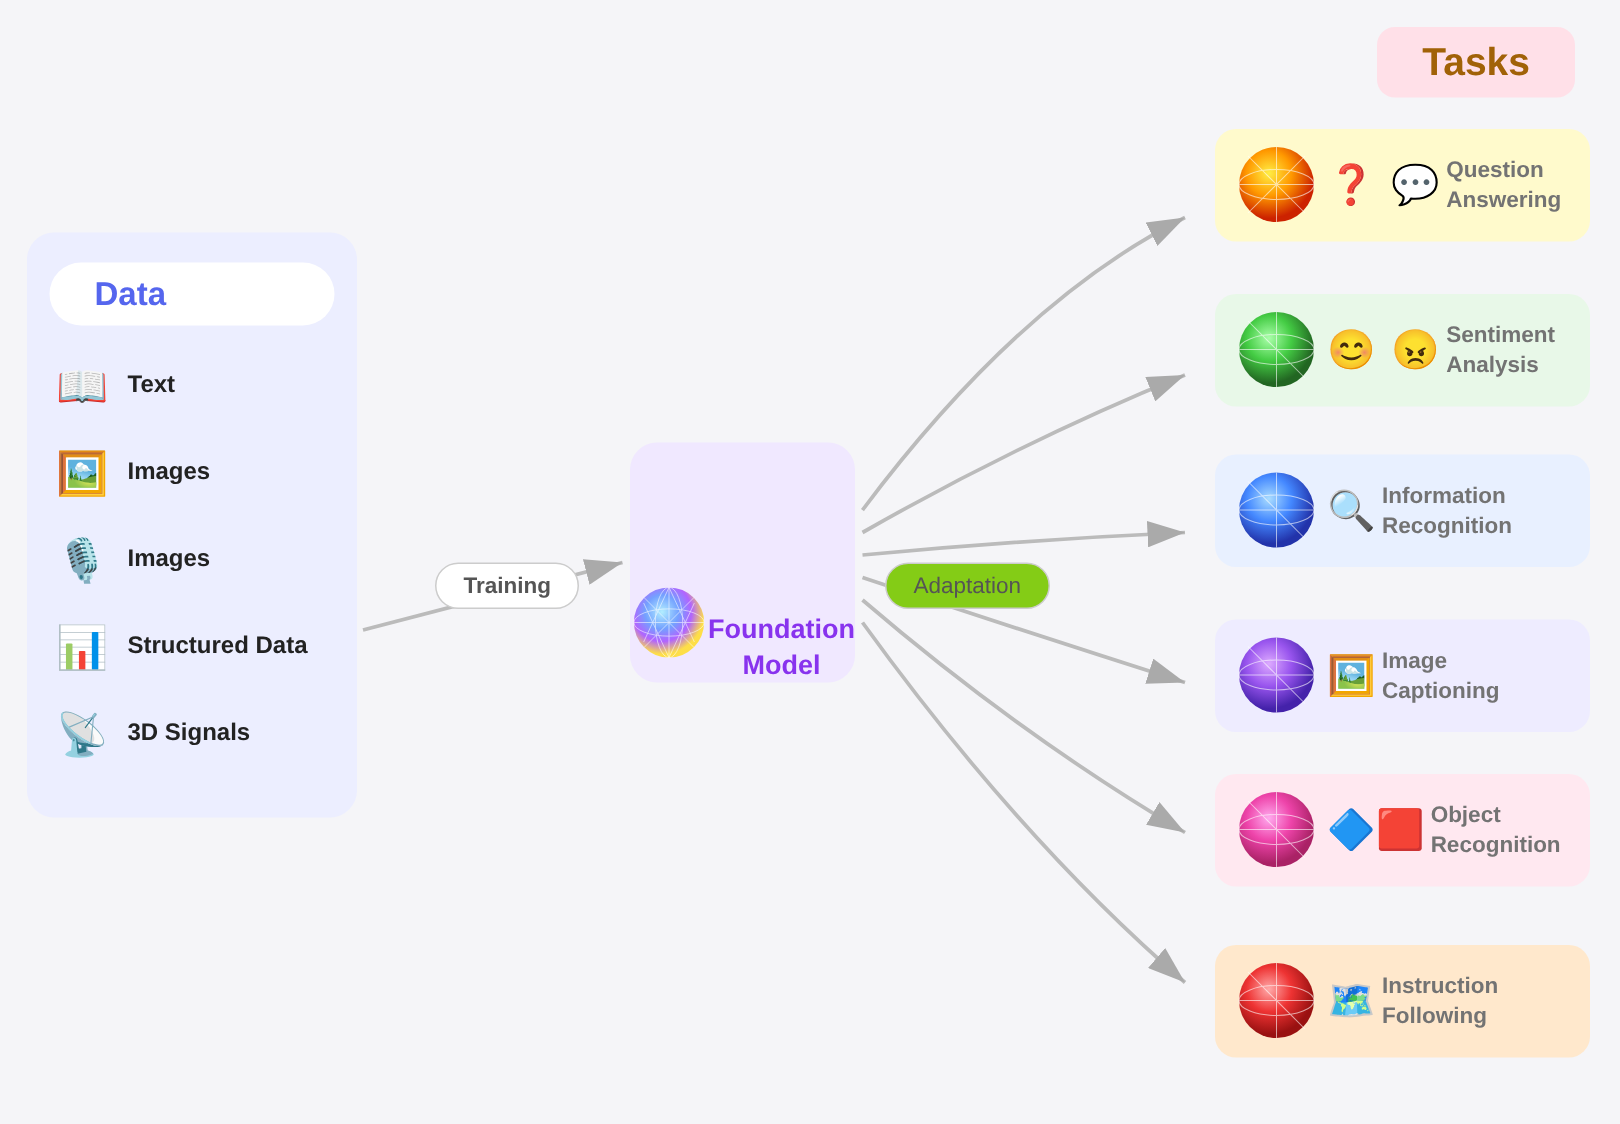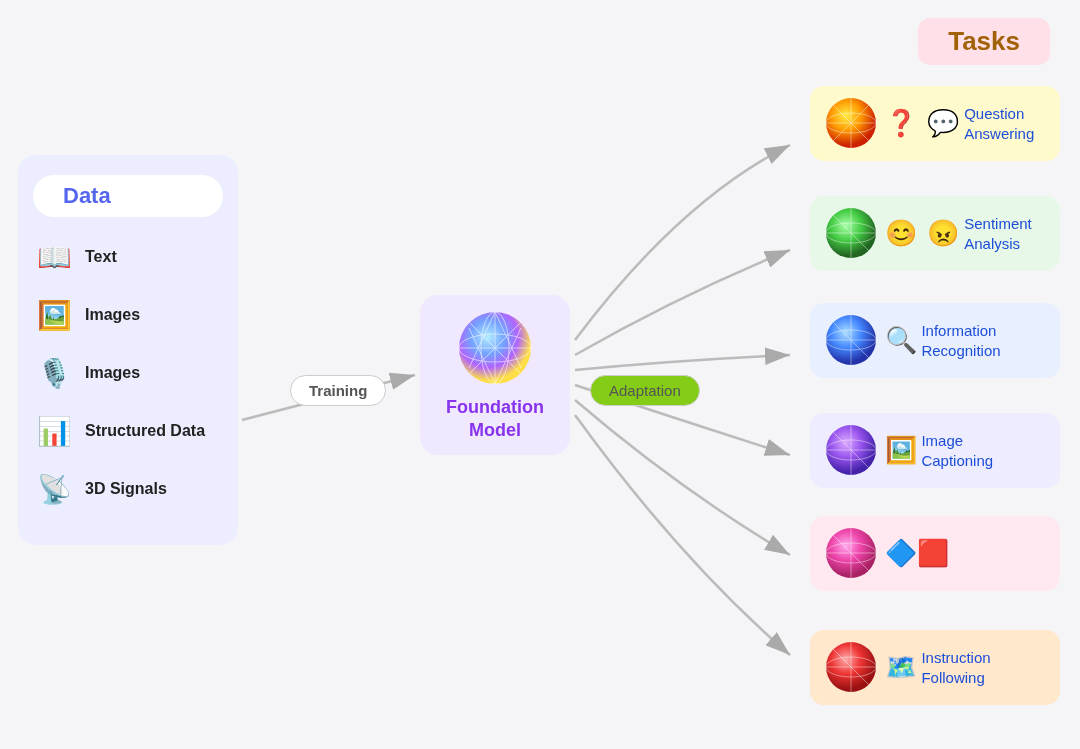--- a/index.html
+++ b/index.html
@@ -58,22 +58,22 @@
     
     .foundation-box {
       position: absolute;
       left: 420px;
       top: 295px;
       width: 150px;
       height: 160px;
       background: #f0e8ff;
       border-radius: 18px;
       display: flex;
-      flex-direction: column;
-      align-items: center;
+      flex-direction: row;
+      align-items: flex-end;
       justify-content: center;
     }
     .foundation-title {
       color: #8833ee;
       font-size: 18px;
       font-weight: bold;
       text-align: center;
       line-height: 1.3;
       margin-top: 8px;
     }
@@ -98,22 +98,22 @@
       position: absolute;
       right: 20px;
       border-radius: 14px;
       display: flex;
       align-items: center;
       padding: 10px 14px;
       width: 250px;
     }
     .task-card-text {
       font-size: 15px;
-      font-weight: normal;
-      color: #1d4ed8;
+      font-weight: bold;
+      color: #737373;
       line-height: 1.3;
     }
     .task-icon {
       font-size: 26px;
       margin-left: 6px;
     }
 
     
     .training-label {
       position: absolute;
@@ -365,20 +365,22 @@
     </defs>
     <circle cx="27" cy="27" r="25" fill="url(#objGrad)"></circle>
     <g stroke="white" stroke-width="0.7" fill="none" opacity="0.6">
       <line x1="27" y1="2" x2="27" y2="52"></line>
       <line x1="2" y1="27" x2="52" y2="27"></line>
       <ellipse cx="27" cy="27" rx="25" ry="10"></ellipse>
       <line x1="8" y1="8" x2="46" y2="46"></line>
     </g>
   </svg>
   <span class="task-icon">🔷🟥</span>
+  <div class="task-card-text" style="white-space:pre-line; margin-left:4px;">Object
+Recognition</div>
 </div>
 
 <div class="task-card" style="top:630px; background:#ffe8cc;">
   <svg class="sphere-small" viewBox="0 0 55 55" xmlns="http://www.w3.org/2000/svg">
     <defs>
       <radialGradient id="instrGrad" cx="40%" cy="35%" r="60%">
         <stop offset="0%" stop-color="#ffaaaa"></stop>
         <stop offset="50%" stop-color="#ee3333"></stop>
         <stop offset="100%" stop-color="#991111"></stop>
       </radialGradient>

